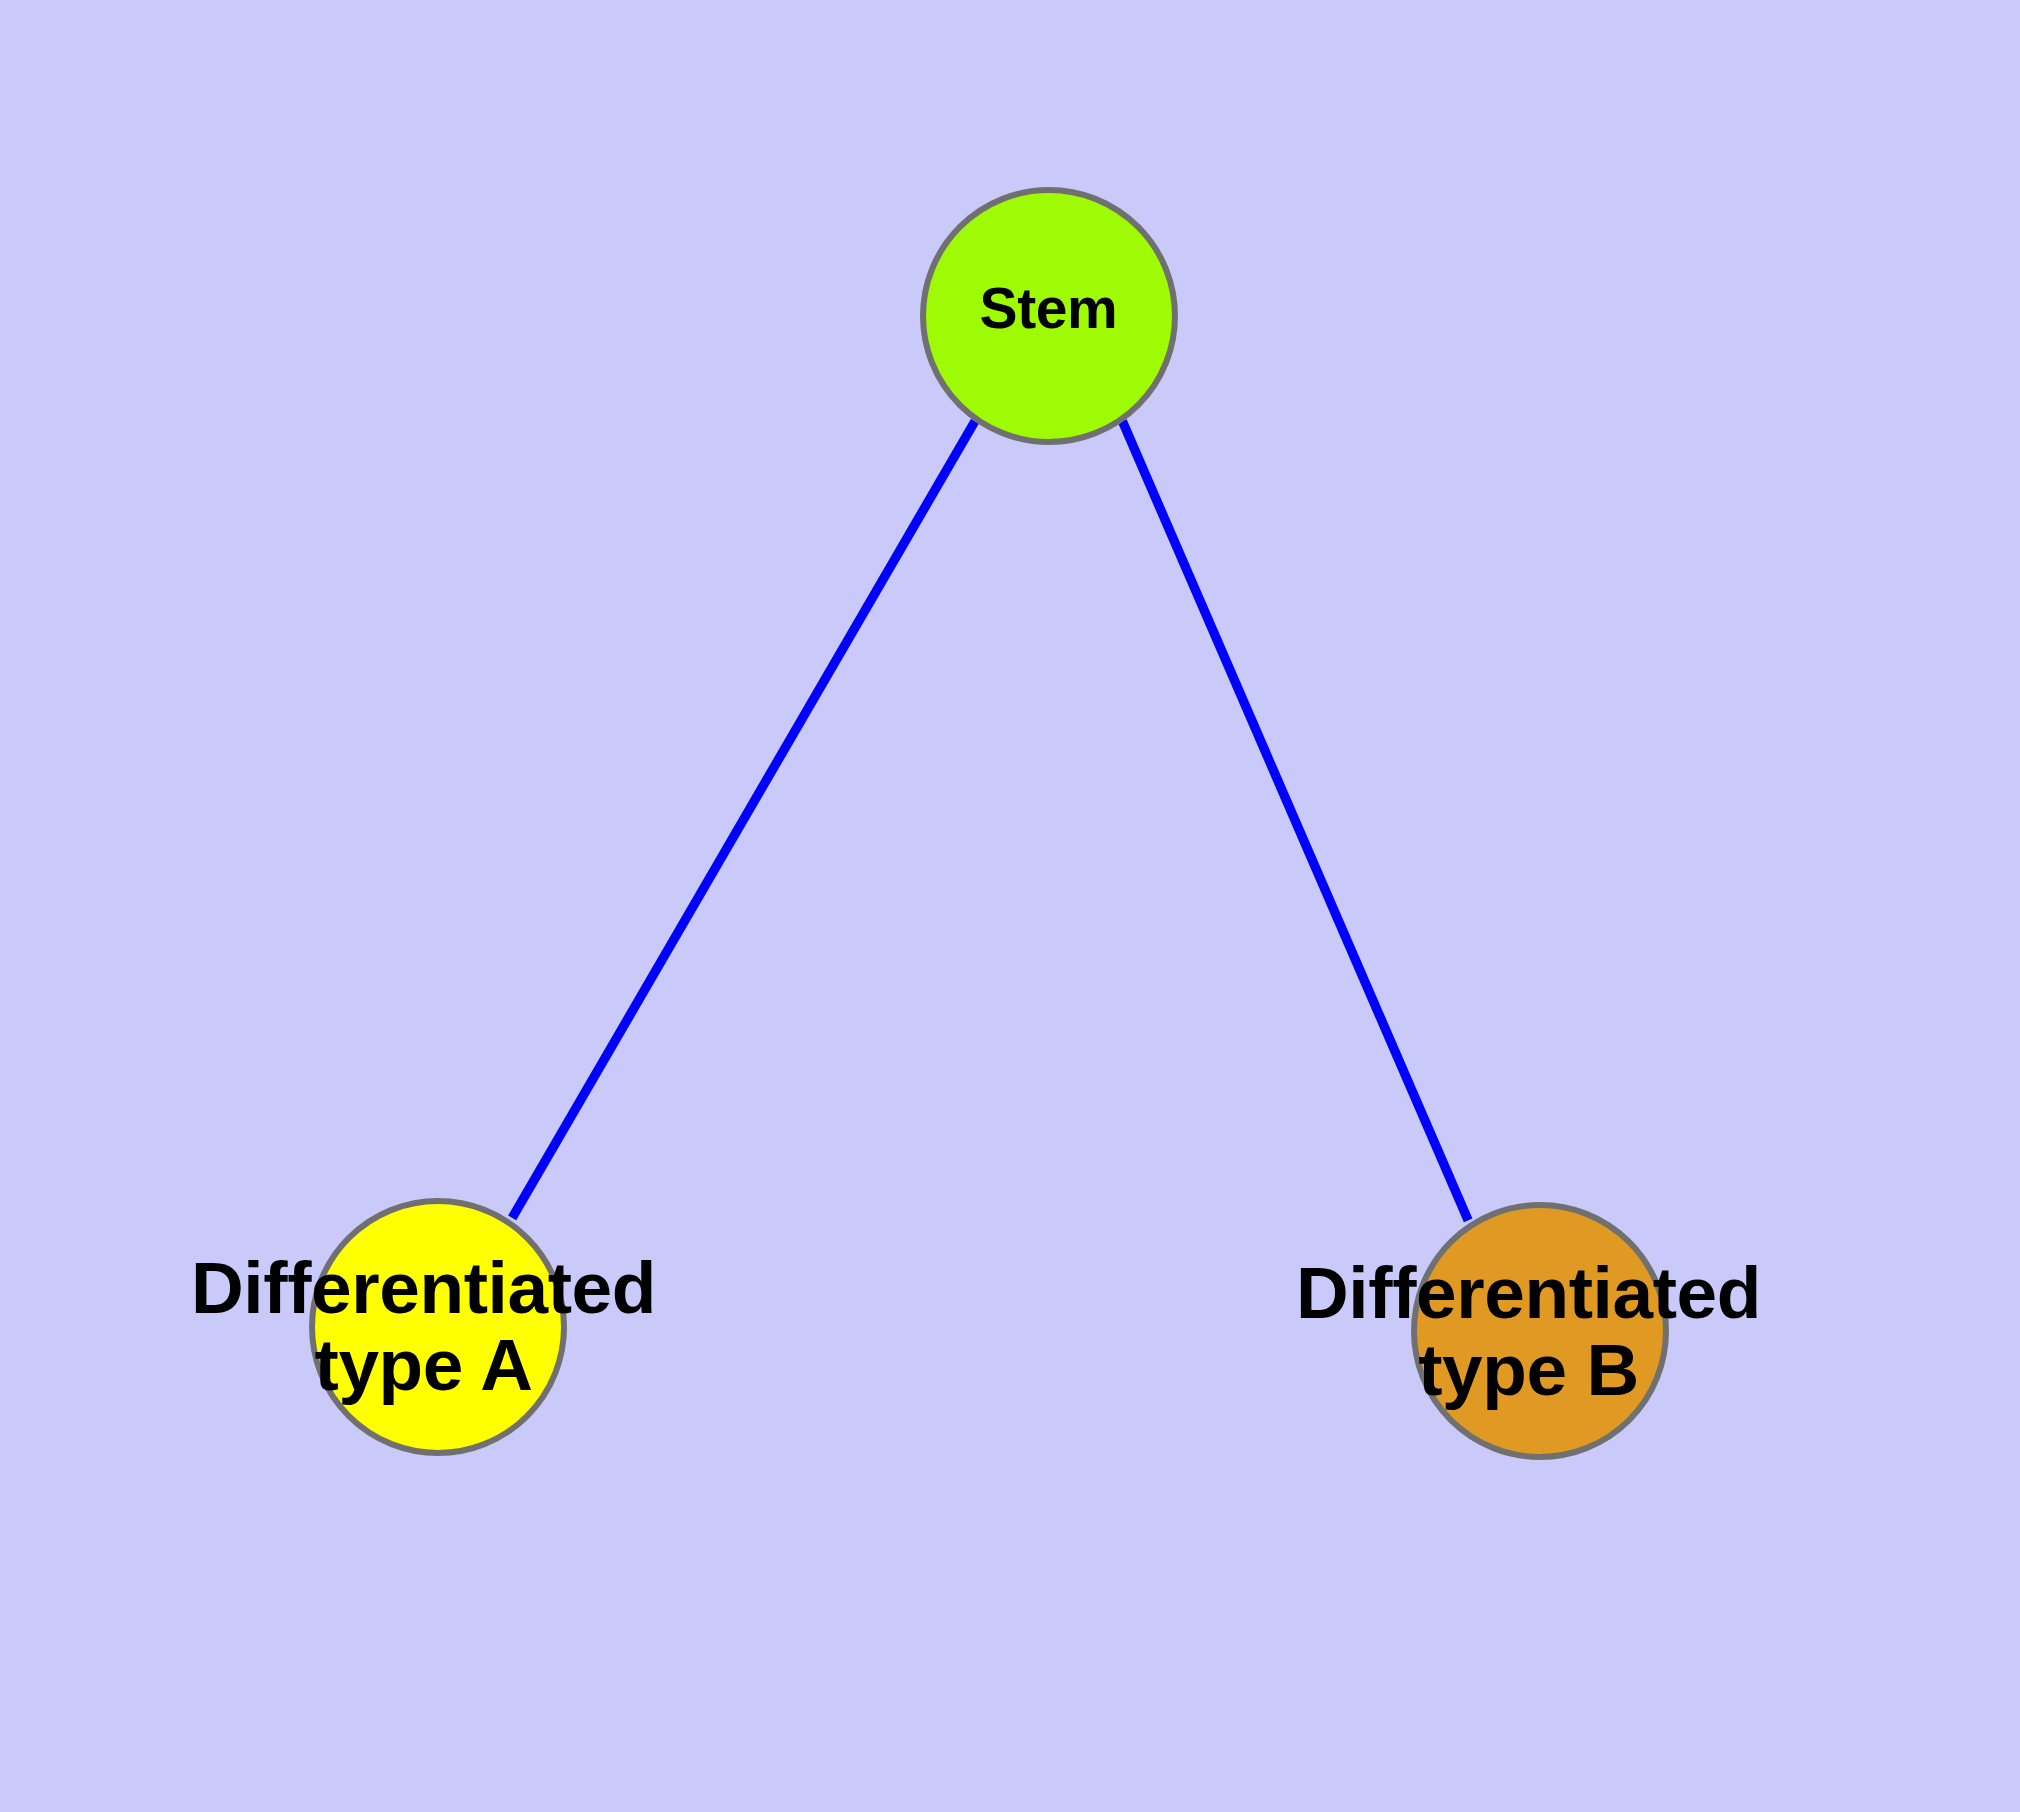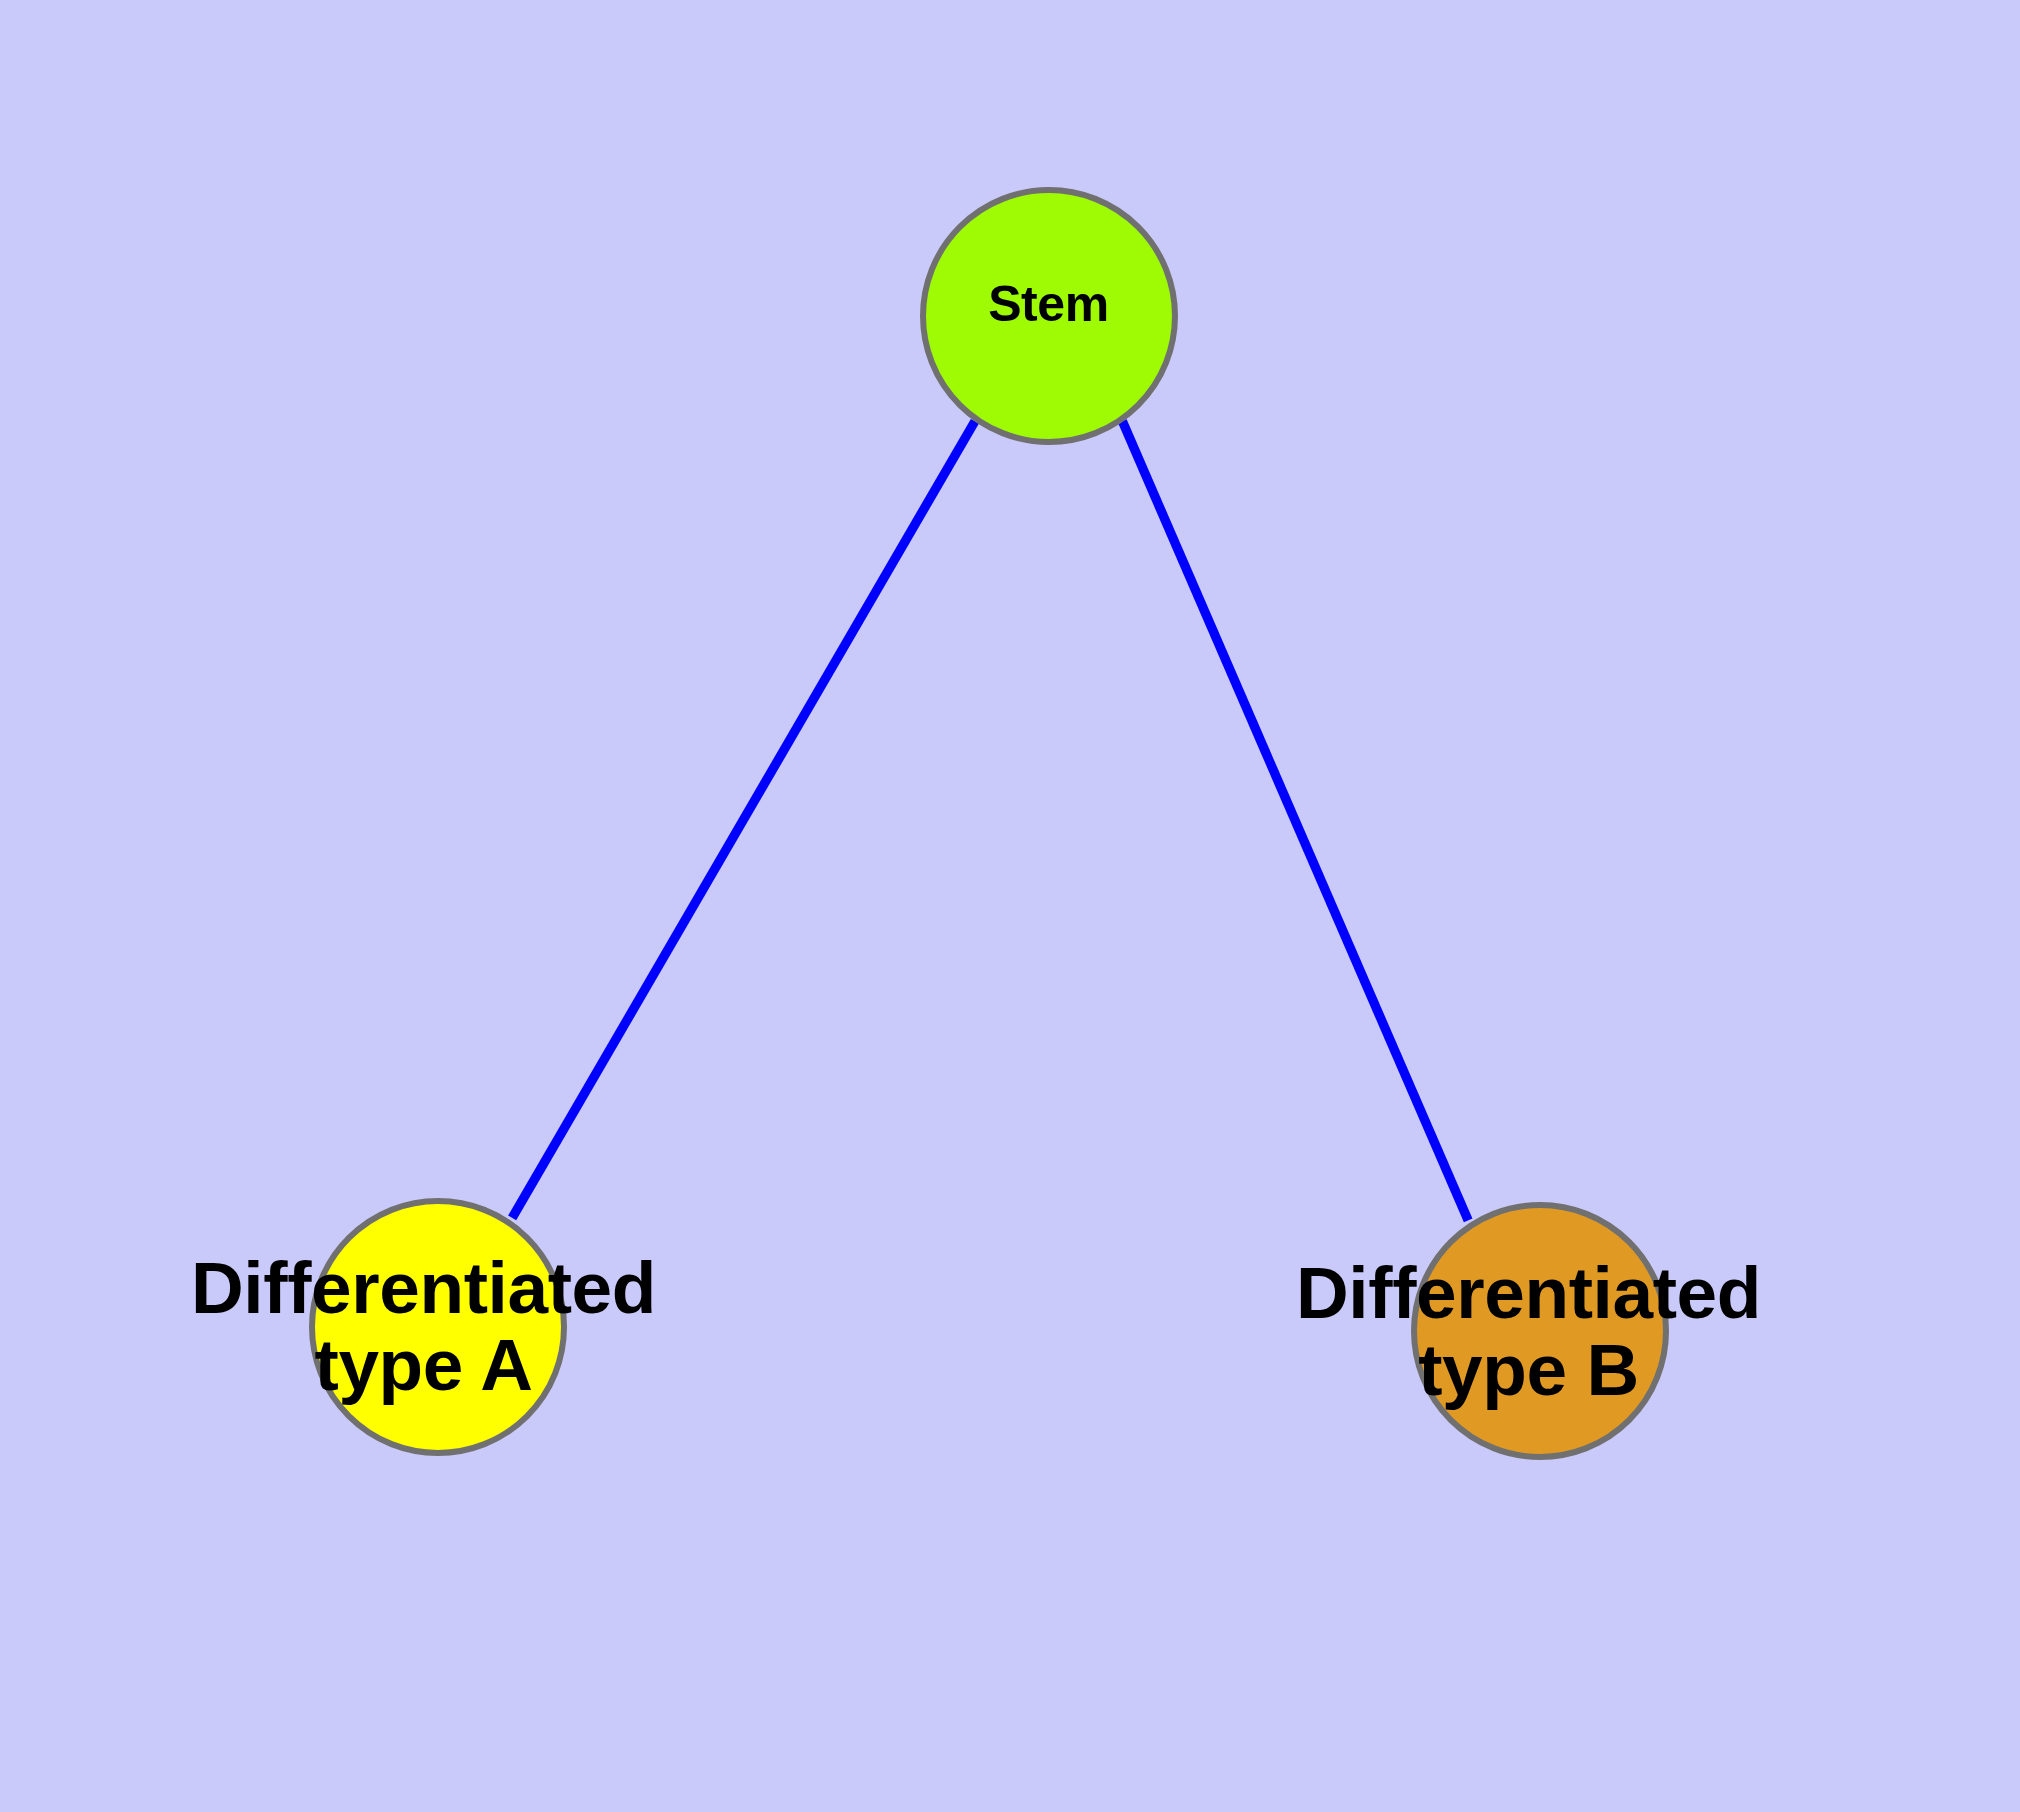--- a/index.html
+++ b/index.html
@@ -49,20 +49,20 @@
 
   <svg id="edge-layer" viewBox="0 0 2384 2138" width="2021" height="1812" xmlns="http://www.w3.org/2000/svg">
     <line x1="1150" y1="497" x2="604" y2="1437" stroke="#0000ff" stroke-width="11" stroke-linecap="butt"></line>
     <line x1="1324" y1="497" x2="1732" y2="1440" stroke="#0000ff" stroke-width="11" stroke-linecap="butt"></line>
   </svg>
 
   <div class="node" style="left: 920px; top: 187px; width: 258px; height: 258px; background: rgb(158, 251, 3); border: 6px solid rgb(112, 112, 112);"></div>
   <div class="node" style="left: 309px; top: 1198px; width: 258px; height: 258px; background: rgb(255, 255, 0); border: 6px solid rgb(112, 112, 112);"></div>
   <div class="node" style="left: 1411px; top: 1202px; width: 258px; height: 258px; background: rgb(224, 154, 36); border: 6px solid rgb(112, 112, 112);"></div>
 
-  <div class="node-label" style="width: 1187px; left: 455px; font-size: 50px; color: rgb(0, 0, 0); top: 278px;">Stem</div>
+  <div class="node-label" style="width: 1187px; left: 455px; font-size: 57px; color: rgb(0, 0, 0); top: 278px;">Stem</div>
   <div class="node-label" style="width: 1187px; left: -170px; font-size: 73px; color: rgb(0, 0, 0); top: 1249px;">Differentiated
 type A</div>
   <div class="node-label" style="width: 1187px; left: 935px; font-size: 73px; color: rgb(0, 0, 0); top: 1254px;">Differentiated
 type B</div>
 
 </div>
 
 
 </body></html>

